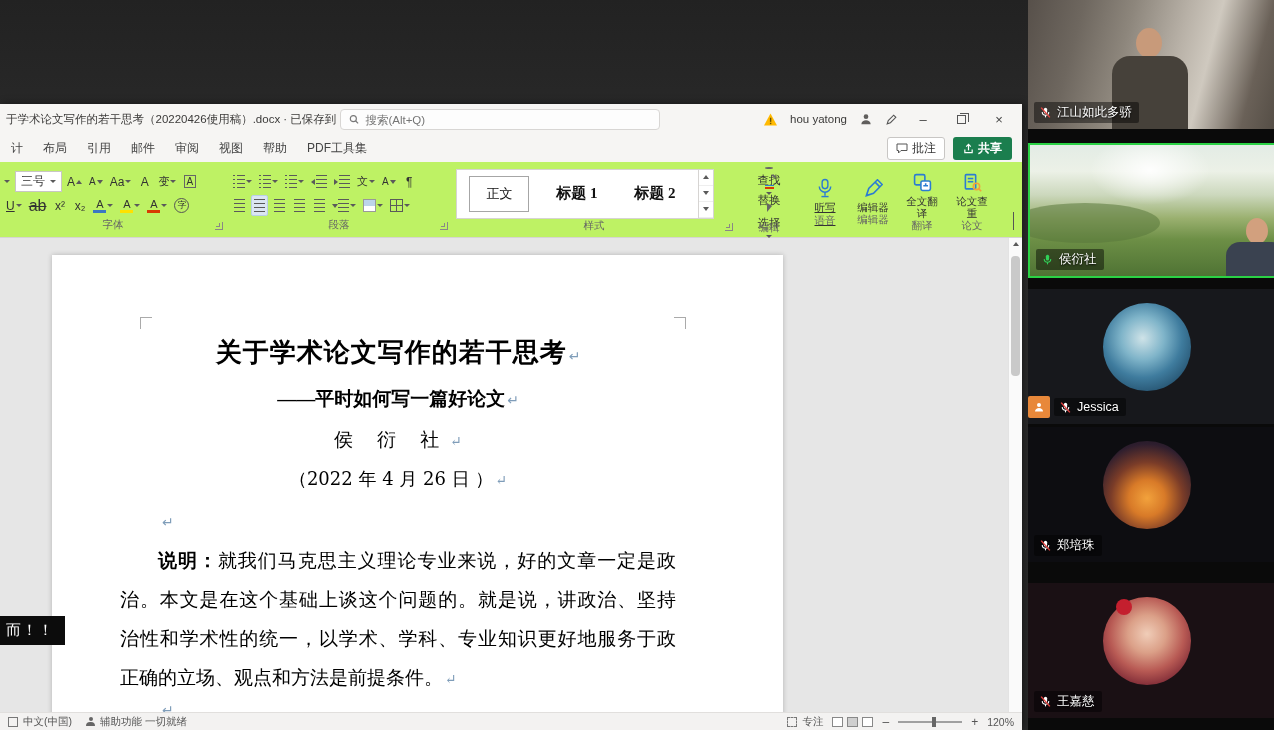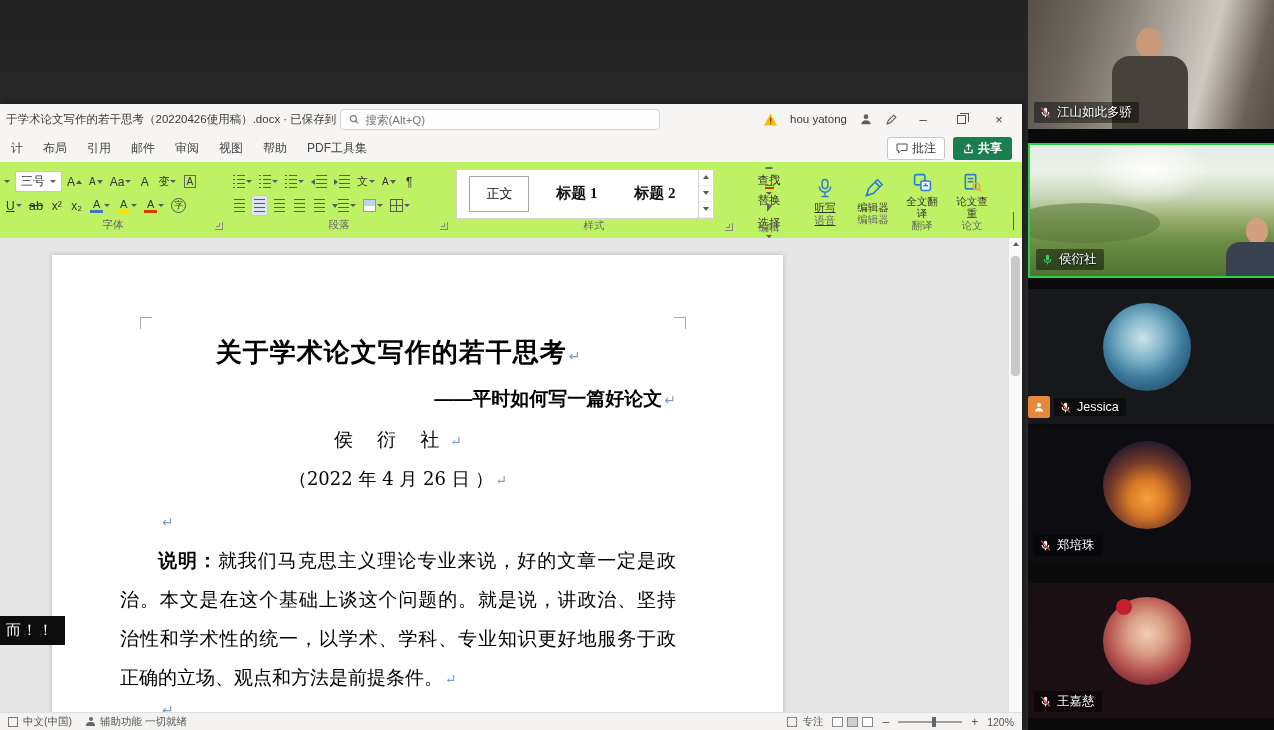--- a/index.html
+++ b/index.html
@@ -87,21 +87,21 @@
   .chevwrap{position:absolute;right:8px;bottom:6px;}
 
   
   .docarea{position:absolute;top:134px;left:0;right:0;bottom:18px;background:#e6e6e6;overflow:hidden;}
   .page{position:absolute;left:52px;top:17px;width:731px;height:540px;background:#fff;box-shadow:0 0 5px rgba(0,0,0,.22);}
   .cropmark{position:absolute;width:12px;height:12px;}
   .cropmark.l{left:88px;top:62px;border-left:1px solid #aaa;border-top:1px solid #aaa;}
   .cropmark.r{left:622px;top:62px;border-right:1px solid #aaa;border-top:1px solid #aaa;}
   .textarea{position:absolute;left:68px;top:80px;width:556px;}
   .dtitle{text-align:center;font-size:26px;font-weight:bold;color:#000;letter-spacing:1px;font-family:"DejaVu Sans","Liberation Sans",sans-serif;}
-  .dsub{text-align:right;font-size:19px;font-weight:bold;color:#000;margin-top:16px;font-family:Liberation Sans, sans-serif;}
+  .dsub{text-align:center;font-size:19px;font-weight:bold;color:#000;margin-top:16px;font-family:Liberation Serif, serif;}
   .dauthor{text-align:center;font-size:19px;color:#000;margin-top:15px;letter-spacing:9px;font-family:"DejaVu Serif","Liberation Serif",serif;}
   .ddate{text-align:center;font-size:18px;color:#000;margin-top:14px;font-family:"DejaVu Serif","Liberation Serif",serif;}
   .pmark{color:#7f9db9;font-size:14px;font-weight:normal;letter-spacing:0;margin-left:2px;}
   .emptyline{margin-top:22px;padding-left:40px;}
   .bpara{margin-top:10px;font-family:"DejaVu Serif","Liberation Serif",serif;font-size:19px;color:#000;line-height:39px;}
   .bline{text-align:justify;text-align-last:justify;}
   .bline.first{text-indent:38px;}
   .bline.last{text-align-last:left;}
   .bpara .lead{font-weight:bold;}
   
@@ -252,21 +252,21 @@
             <div class="sbtn">
                 <span class="boxa">A</span>
               </div>
           </div>
           <div class="rrow">
             <div class="sbtn">
                 <span class="glyph" style="text-decoration:underline;">U</span>
                 <span class="caret"></span>
               </div>
             <div class="sbtn">
-                <span class="glyph" style="text-decoration:line-through;font-size:13px;">ab</span>
+                <span class="glyph" style="text-decoration:line-through;font-size:16px;">ab</span>
               </div>
             <div class="sbtn">
                 <span class="glyph suptxt">x²</span>
               </div>
             <div class="sbtn">
                 <span class="glyph suptxt">x₂</span>
               </div>
             <div class="sbtn">
                 <span class="abar">
                   <span class="glyph">A</span>

